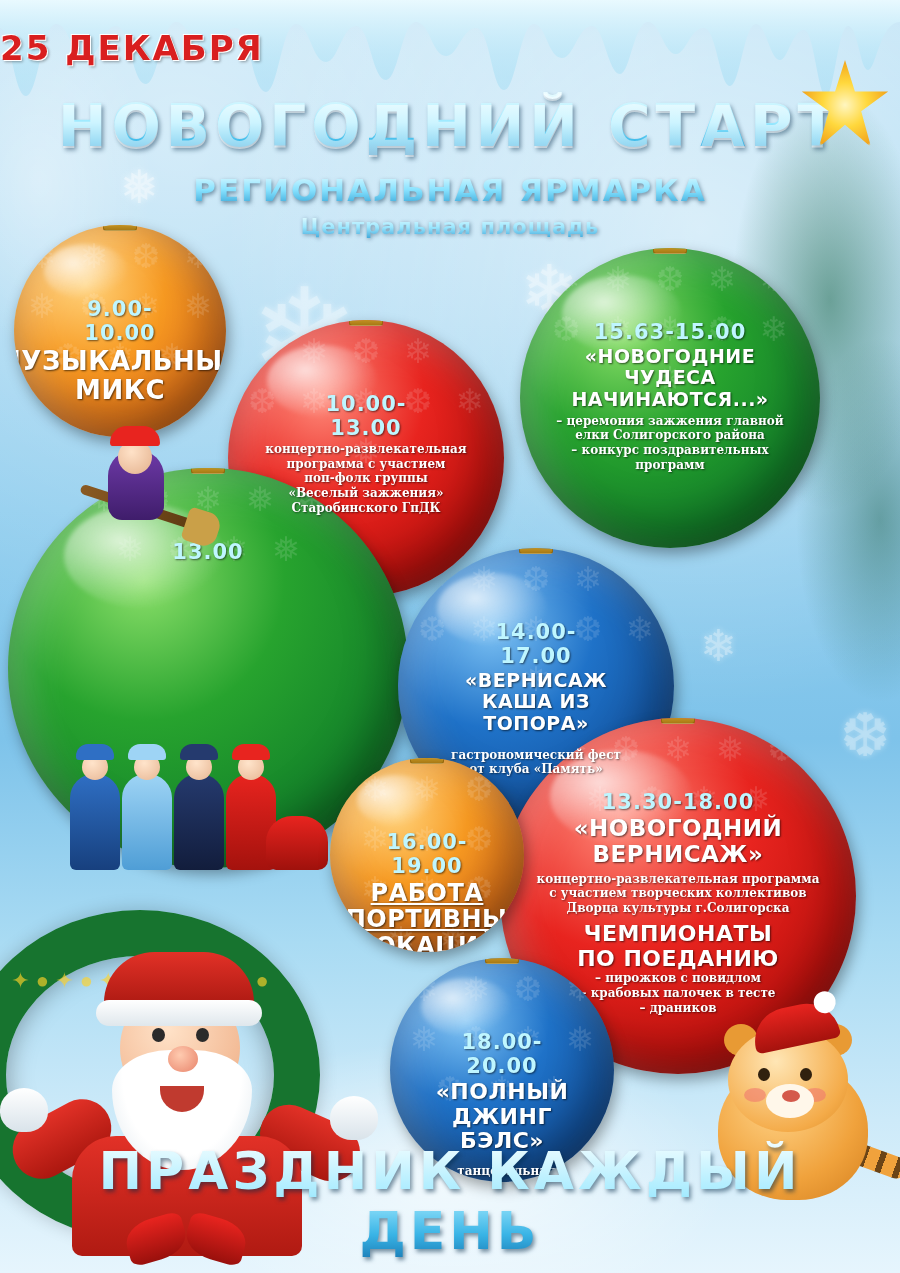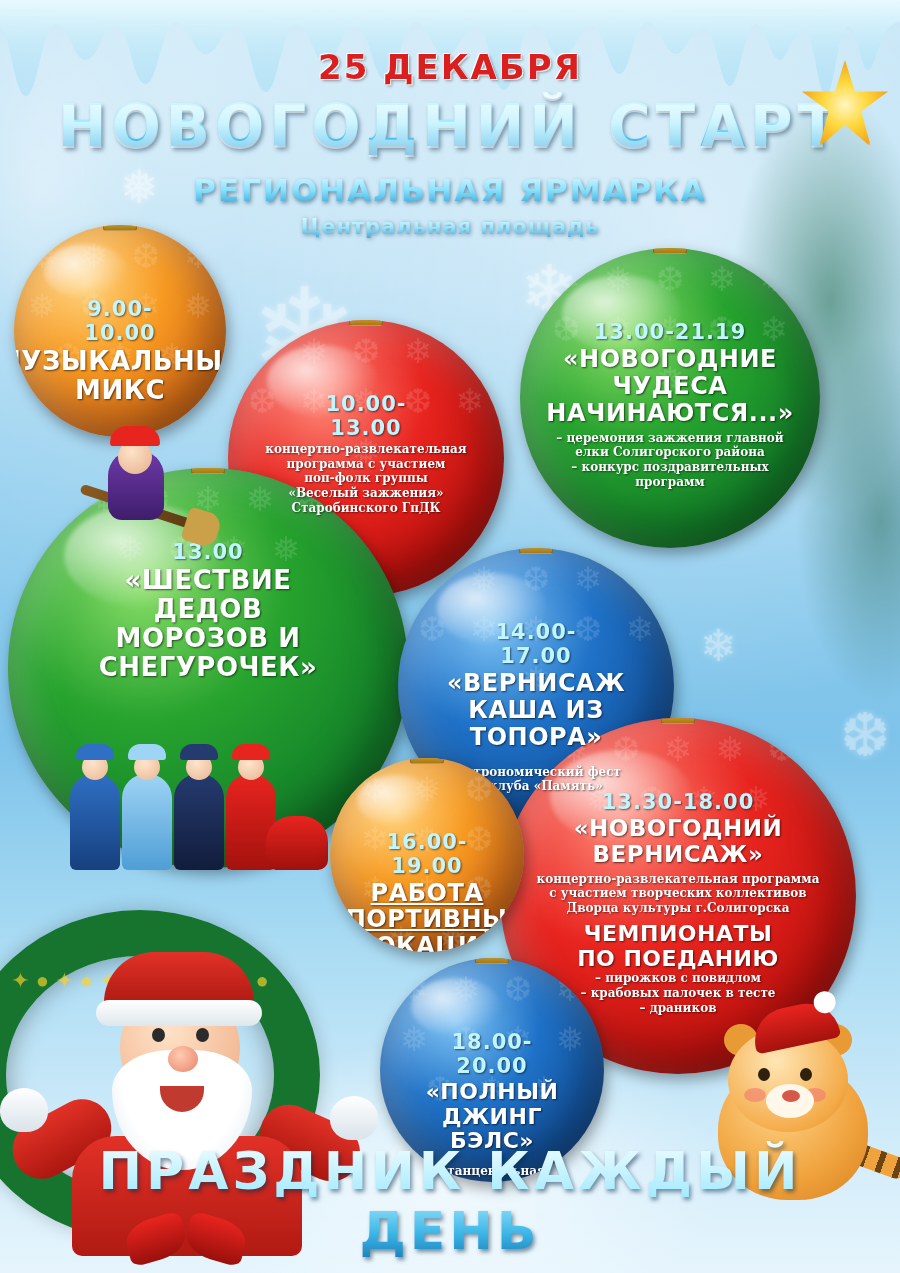--- a/index.html
+++ b/index.html
@@ -34,22 +34,21 @@
   .snowflake {
     position: absolute;
     color: rgba(255,255,255,0.75);
     text-shadow: 0 0 6px rgba(255,255,255,0.9);
     pointer-events: none;
     user-select: none;
   }
 
   
   .date-line {
-    position: absolute; top: 47px; left: 0; width: 900px;
-    text-align: center;
+    position: absolute; top: 28px; left: 0; width: 900px;
     font-size: 34px; font-weight: bold;
     letter-spacing: 2px;
     color: #d91f1f;
     text-shadow: 1px 1px 0 #fff, -1px -1px 0 #fff, 2px 2px 3px rgba(0,0,0,0.35);
     font-family: "DejaVu Sans", sans-serif;
   }
   .title-main {
     position: absolute; top: 92px; left: 0; width: 900px;
     text-align: center;
     font-size: 58px; font-weight: bold;
@@ -157,21 +156,21 @@
   .b-time {
     font-size: 21px; font-weight: bold;
     letter-spacing: 1px;
     font-family: "DejaVu Sans", sans-serif;
     color: #bff6ff;
     text-shadow: 1px 1px 2px rgba(0,0,0,0.55);
     margin-bottom: 2px;
     position: relative; z-index: 3;
   }
   .b-title {
-    font-size: 24px; font-weight: bold;
+    font-size: 19px; font-weight: bold;
     font-family: "DejaVu Sans", sans-serif;
     line-height: 1.12;
     letter-spacing: 0.5px;
     color: #ffffff;
     text-shadow: 1px 1px 2px rgba(0,0,0,0.6);
     margin-bottom: 4px;
     position: relative; z-index: 3;
   }
   .b-desc {
     font-size: 12px;
@@ -190,21 +189,21 @@
   .bg-green  { background: radial-gradient(circle at 34% 28%, #8ce06a 0%, #27a32e 36%, #14832a 70%, #0b5a1d 100%); }
   .bg-blue   { background: radial-gradient(circle at 34% 28%, #7fc4f5 0%, #1f72c8 38%, #1456a4 70%, #0a3470 100%); }
 
   #b-music   { left: 14px;  top: 225px; width: 212px; height: 212px; }
   #b-zabavy  { left: 228px; top: 320px; width: 276px; height: 276px; }
   #b-chudesa { left: 520px; top: 248px; width: 300px; height: 300px; }
   #b-shestvie{ left: 8px;   top: 468px; width: 400px; height: 400px; }
   #b-kasha   { left: 398px; top: 548px; width: 276px; height: 276px; }
   #b-vernisag{ left: 500px; top: 718px; width: 356px; height: 356px; }
   #b-sport   { left: 330px; top: 758px; width: 194px; height: 194px; }
-  #b-dzing   { left: 380px; top: 958px; width: 224px; height: 224px; }
+  #b-dzing   { left: 390px; top: 958px; width: 224px; height: 224px; }
 
   #b-music .b-title { font-size: 26px; }
   #b-sport .b-title { font-size: 24px; line-height: 1.1; text-decoration: underline; }
   #b-shestvie .b-title { font-size: 26px; }
   #b-vernisag .b-title { font-size: 23px; }
   #b-dzing .b-title { font-size: 22px; }
 
   .b-title2 {
     font-size: 22px; font-weight: bold;
     font-family: "DejaVu Sans", sans-serif;
@@ -410,34 +409,33 @@
       <div>концертно-развлекательная</div>
       <div>программа с участием</div>
       <div>поп-фолк группы</div>
       <div>«Веселый зажжения»</div>
       <div>Старобинского ГпДК</div>
     </div>
   </div>
 
   <div class="bauble bg-green" id="b-chudesa">
     <div class="cap"></div>
-    <div class="b-time">13.00-21.19</div>
+    <div class="b-time">15.63-15.00</div>
     <div class="b-title">«НОВОГОДНИЕ ЧУДЕСА НАЧИНАЮТСЯ...»</div>
     <div class="b-desc">
       <div>– церемония зажжения главной</div>
       <div>елки Солигорского района</div>
       <div>– конкурс поздравительных</div>
       <div>программ</div>
     </div>
   </div>
 
   <div class="bauble bg-green" id="b-shestvie">
     <div class="cap"></div>
     <div class="b-time">13.00</div>
-    <div class="b-title">«ШЕСТВИЕ ДЕДОВ МОРОЗОВ И СНЕГУРОЧЕК»</div>
   </div>
 
   <div class="bauble bg-blue" id="b-kasha">
     <div class="cap"></div>
     <div class="b-time">14.00-17.00</div>
     <div class="b-title">«ВЕРНИСАЖ КАША ИЗ ТОПОРА»</div>
     <div class="b-desc" style="margin-top:10px;">
       <div>гастрономический фест</div>
       <div>от клуба «Память»</div>
     </div>

